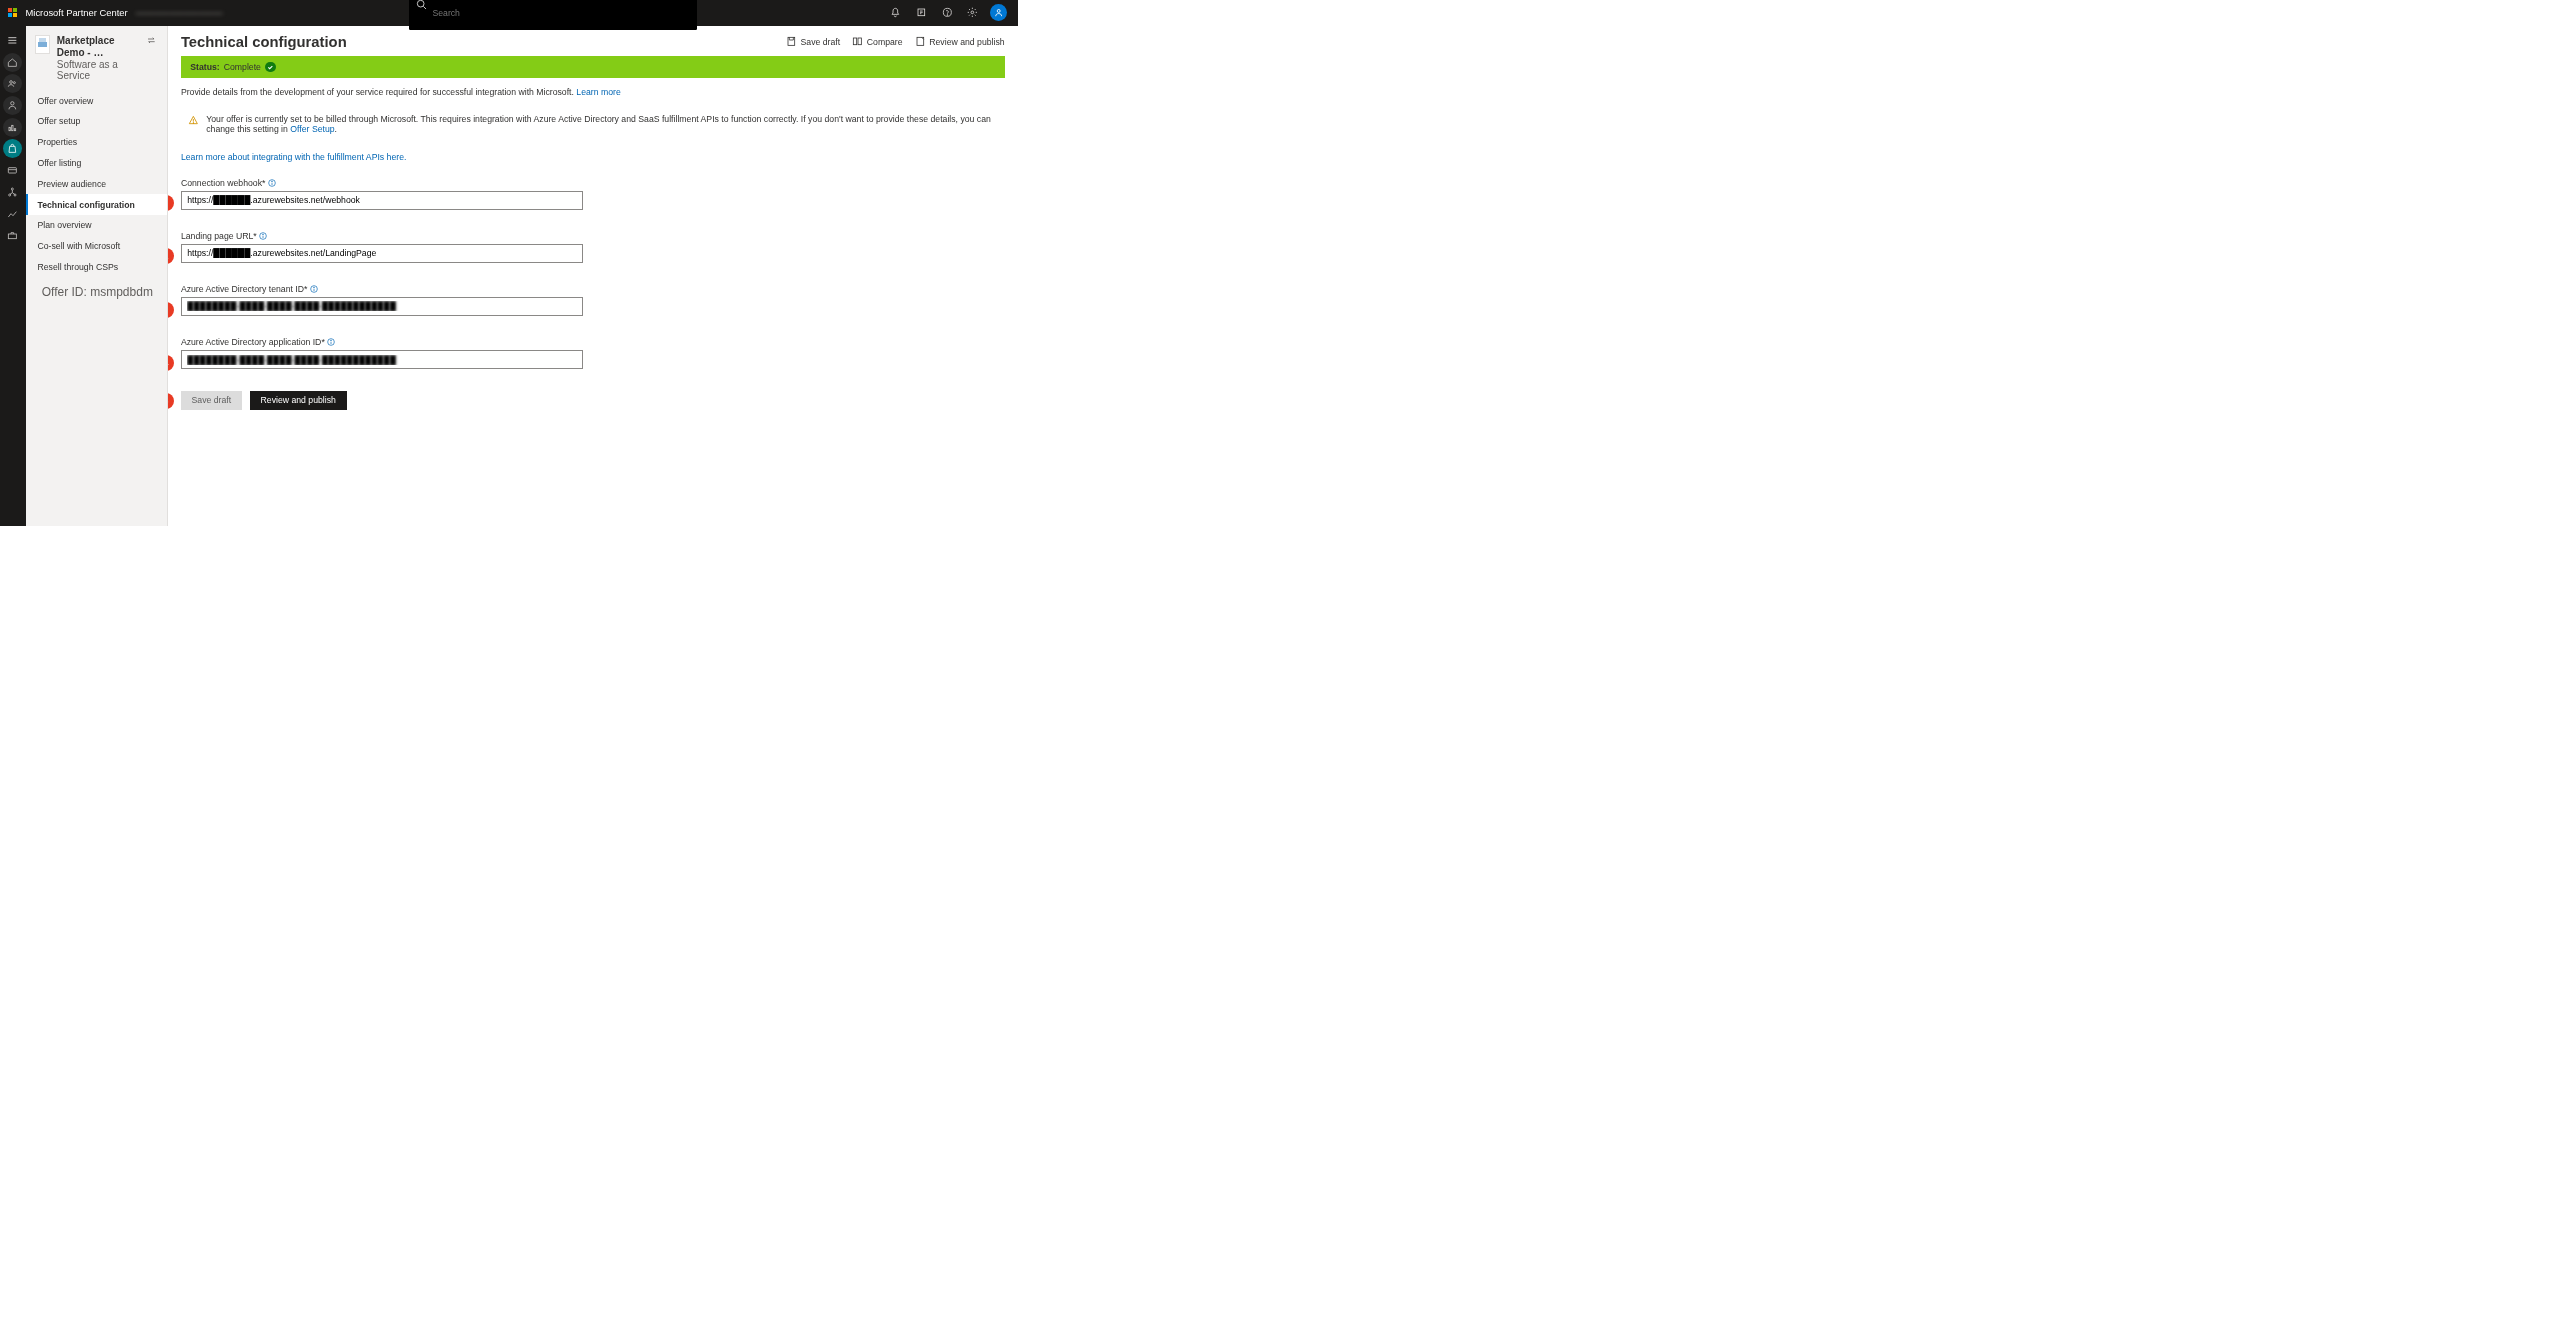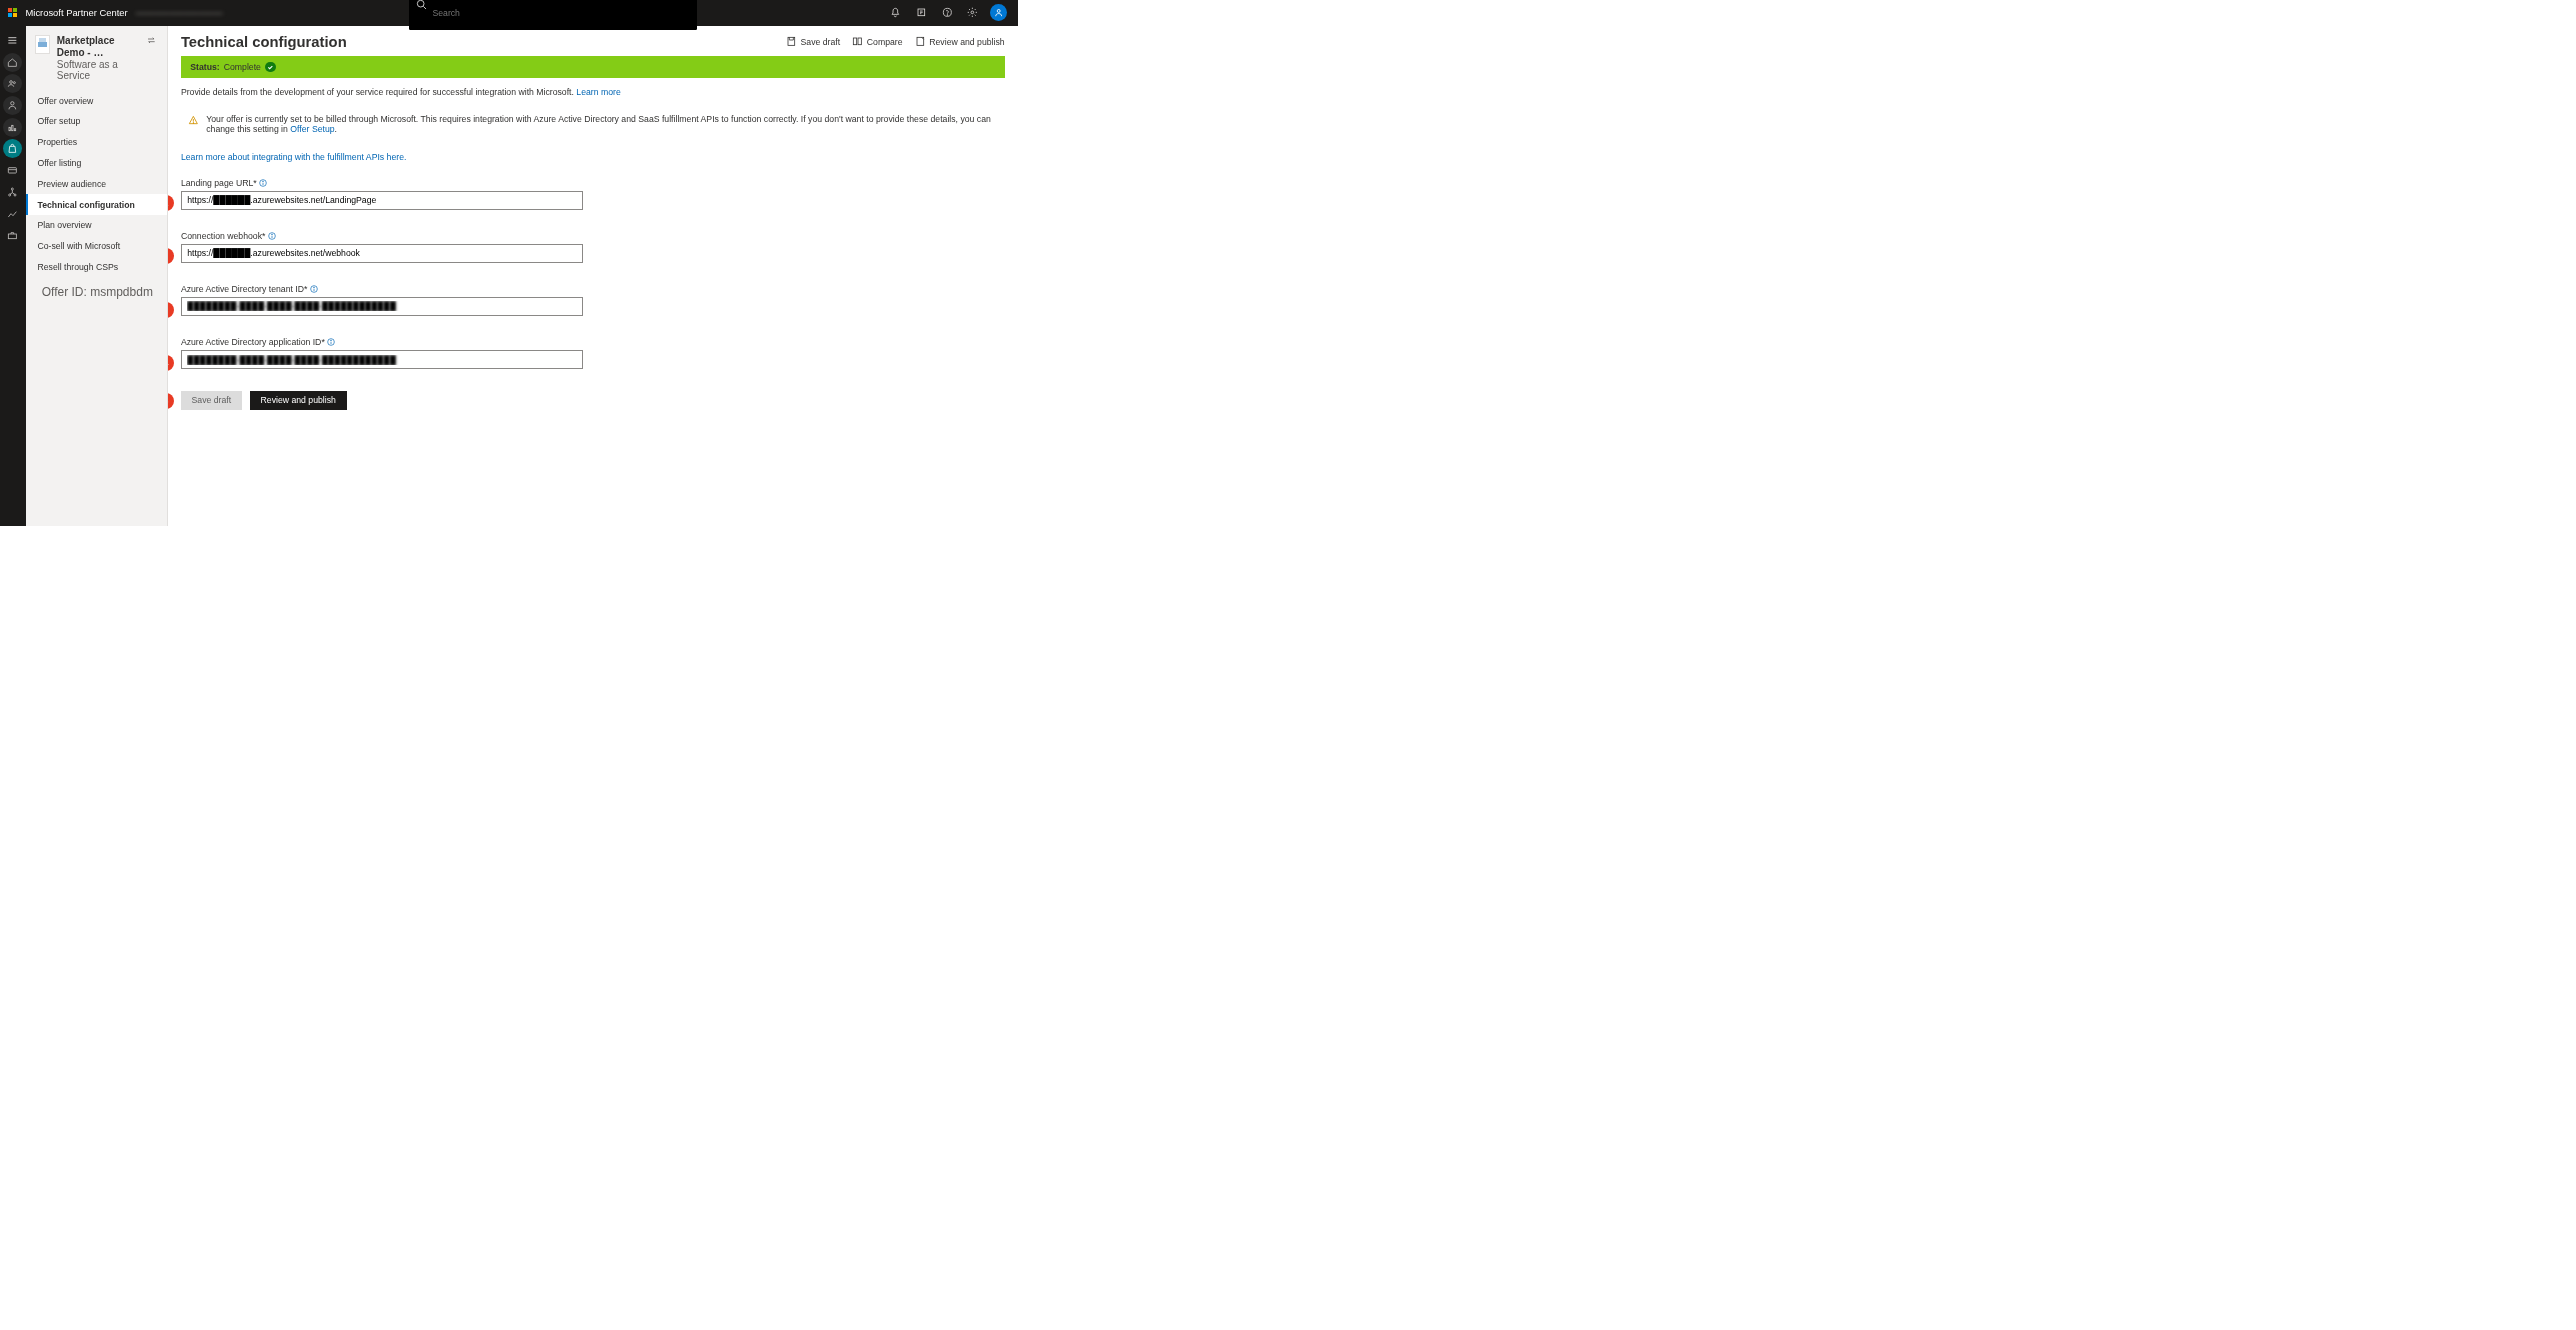--- a/index.html
+++ b/index.html
@@ -283,51 +283,51 @@
         <span>Your offer is currently set to be billed through Microsoft. This requires integration with Azure Active Directory and SaaS fulfillment APIs to function correctly. If you don't want to provide these details, you can change this setting in </span><a class="link">Offer Setup</a><span>.</span>
       </div>
     </div>
 
     <div class="sub-link">
       <a class="link">Learn more about integrating with the fulfillment APIs here.</a>
     </div>
 
     <div class="form-area">
 
+      <div class="field-block">
+        <div class="annot">2</div>
+        <div class="field-label">
+          <span>Connection webhook*</span>
+          <span class="info-ico">
+                <svg width="8" height="8" viewBox="0 0 12 12" fill="none" stroke="currentColor" stroke-width="1">
+                  <circle cx="6" cy="6" r="5"></circle>
+                  <line x1="6" y1="5.5" x2="6" y2="9"></line>
+                  <circle cx="6" cy="3.5" r="0.5" fill="currentColor"></circle>
+                </svg>
+              </span>
+        </div>
+        <input class="text-input" value="https://██████.azurewebsites.net/webhook" style="">
+      </div>
+
       <div class="field-block first">
         <div class="annot">1</div>
         <div class="field-label">
           <span>Landing page URL*</span>
           <span class="info-ico">
                 <svg width="8" height="8" viewBox="0 0 12 12" fill="none" stroke="currentColor" stroke-width="1">
                   <circle cx="6" cy="6" r="5"></circle>
                   <line x1="6" y1="5.5" x2="6" y2="9"></line>
                   <circle cx="6" cy="3.5" r="0.5" fill="currentColor"></circle>
                 </svg>
               </span>
         </div>
         <input class="text-input" value="https://██████.azurewebsites.net/LandingPage" style="">
       </div>
 
       <div class="field-block">
-        <div class="annot">2</div>
-        <div class="field-label">
-          <span>Connection webhook*</span>
-          <span class="info-ico">
-                <svg width="8" height="8" viewBox="0 0 12 12" fill="none" stroke="currentColor" stroke-width="1">
-                  <circle cx="6" cy="6" r="5"></circle>
-                  <line x1="6" y1="5.5" x2="6" y2="9"></line>
-                  <circle cx="6" cy="3.5" r="0.5" fill="currentColor"></circle>
-                </svg>
-              </span>
-        </div>
-        <input class="text-input" value="https://██████.azurewebsites.net/webhook" style="">
-      </div>
-
-      <div class="field-block">
         <div class="annot">3</div>
         <div class="field-label">
           <span>Azure Active Directory tenant ID*</span>
           <span class="info-ico">
                 <svg width="8" height="8" viewBox="0 0 12 12" fill="none" stroke="currentColor" stroke-width="1">
                   <circle cx="6" cy="6" r="5"></circle>
                   <line x1="6" y1="5.5" x2="6" y2="9"></line>
                   <circle cx="6" cy="3.5" r="0.5" fill="currentColor"></circle>
                 </svg>
               </span>

